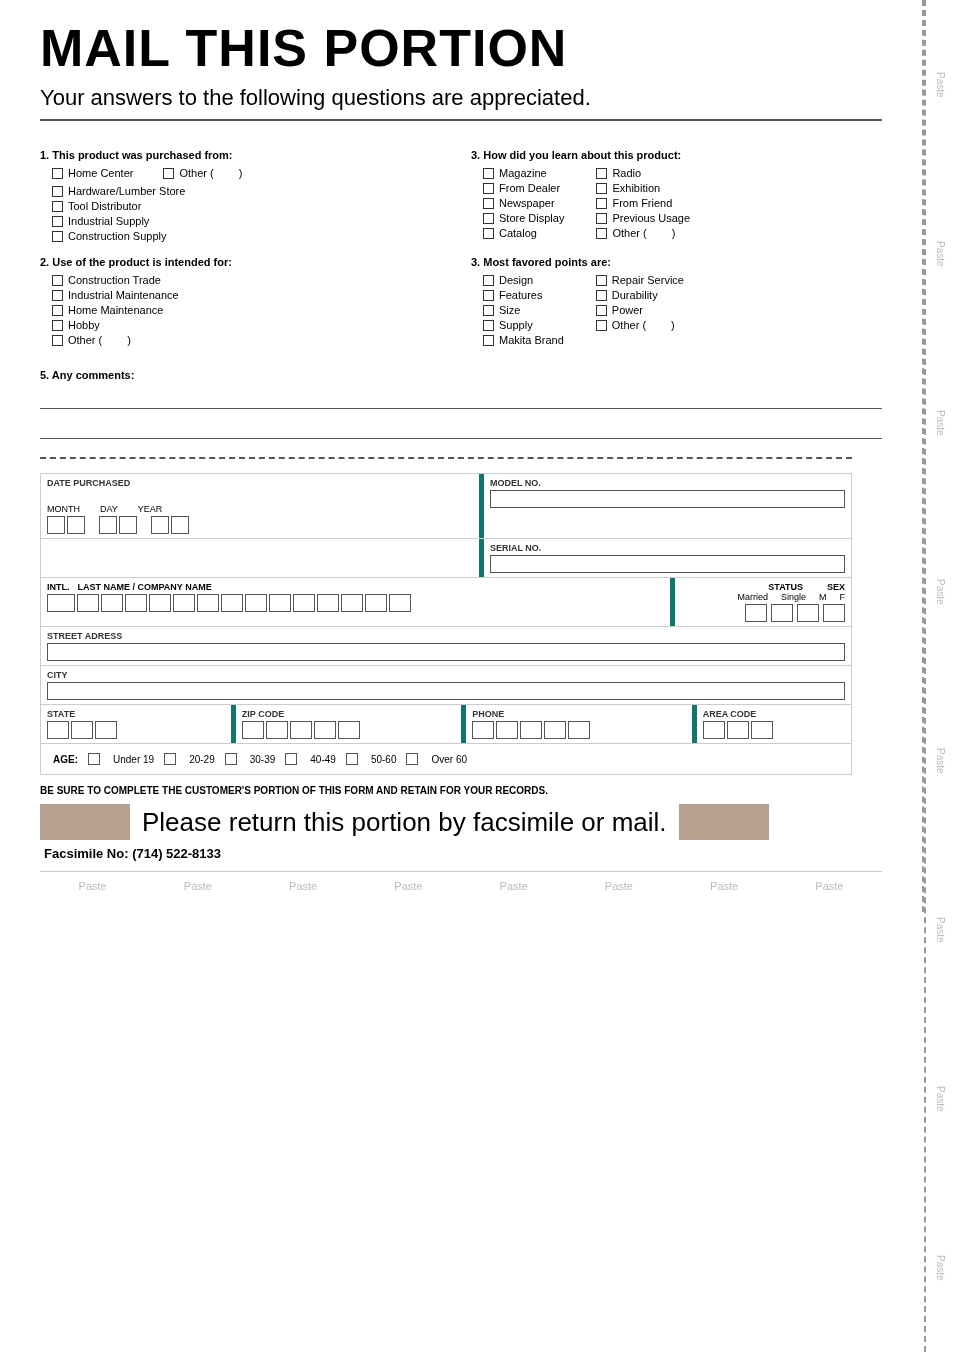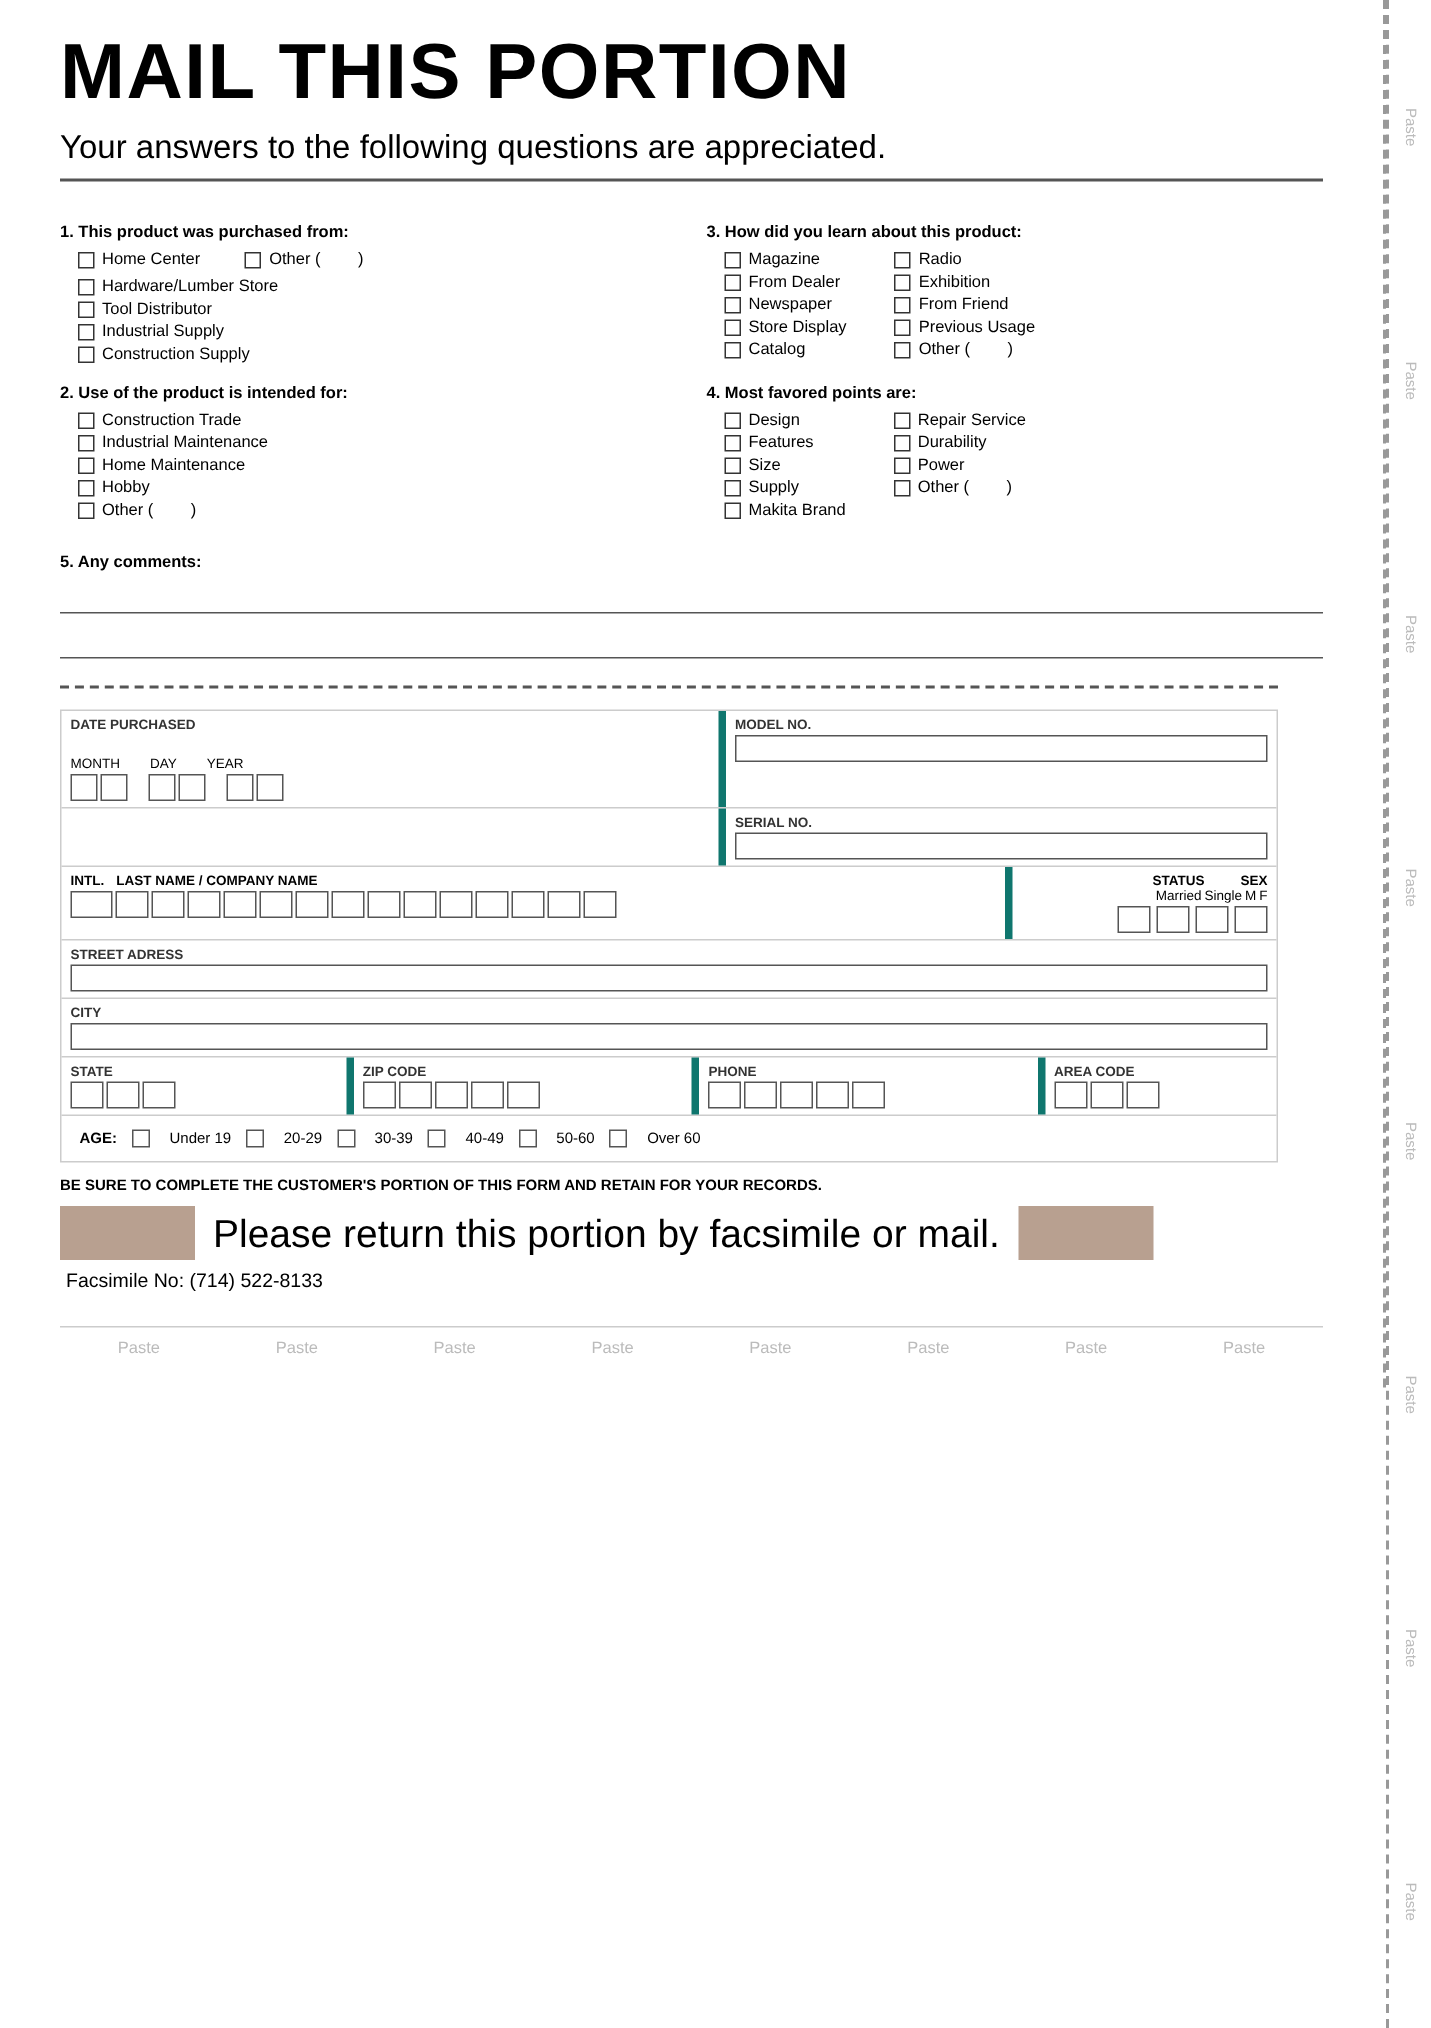--- a/index.html
+++ b/index.html
@@ -190,21 +190,22 @@
     }
 
     .return-text {
       font-size: 26px;
       font-weight: normal;
     }
 
     .fax-number {
       font-size: 13px;
       margin-left: 4px;
-      margin-bottom: 23px;
+      margin-bottom: 10px;
+      font-weight: bold;
     }
 
     
     .bottom-paste-row {
       display: flex;
       justify-content: space-around;
       margin-top: 8px;
       padding-top: 8px;
       border-top: 1px solid #ccc;
       font-size: 11px;
@@ -386,21 +387,21 @@
             <span>Previous Usage</span>
           </div>
           <div class="checkbox-row">
             <span class="checkbox-box"></span>
             <span>Other (</span>
             <span style="margin-left:20px;">)</span>
           </div>
         </div>
       </div>
 
-      <div class="question-title" style="margin-top:14px;">4. Most favored points are:</div>
+      <div class="question-title" style="margin-top:14px;">3. Most favored points are:</div>
       <div style="display:flex; gap:20px;">
         <div>
           <div class="checkbox-row">
             <span class="checkbox-box"></span>
             <span>Design</span>
           </div>
           <div class="checkbox-row">
             <span class="checkbox-box"></span>
             <span>Features</span>
           </div>
@@ -506,21 +507,21 @@
           <div class="name-box"></div>
           <div class="name-box"></div>
         </div>
       </div>
       <div class="form-cell" style="flex: 0.8; text-align:right;">
         <div class="status-sex-area">
           <div class="status-row">
             <span style="margin-right:20px;">STATUS</span>
             <span>SEX</span>
           </div>
-          <div style="font-size:9px; display:flex; gap:2px;text-align:right;">
+          <div style="font-size:9px; display:flex; gap:13px;text-align:right;">
             <span>Married</span>
             <span>Single</span>
             <span>M</span>
             <span>F</span>
           </div>
           <div class="status-boxes">
             <div class="name-box"></div>
             <div class="name-box"></div>
             <div class="name-box"></div>
             <div class="name-box"></div>

